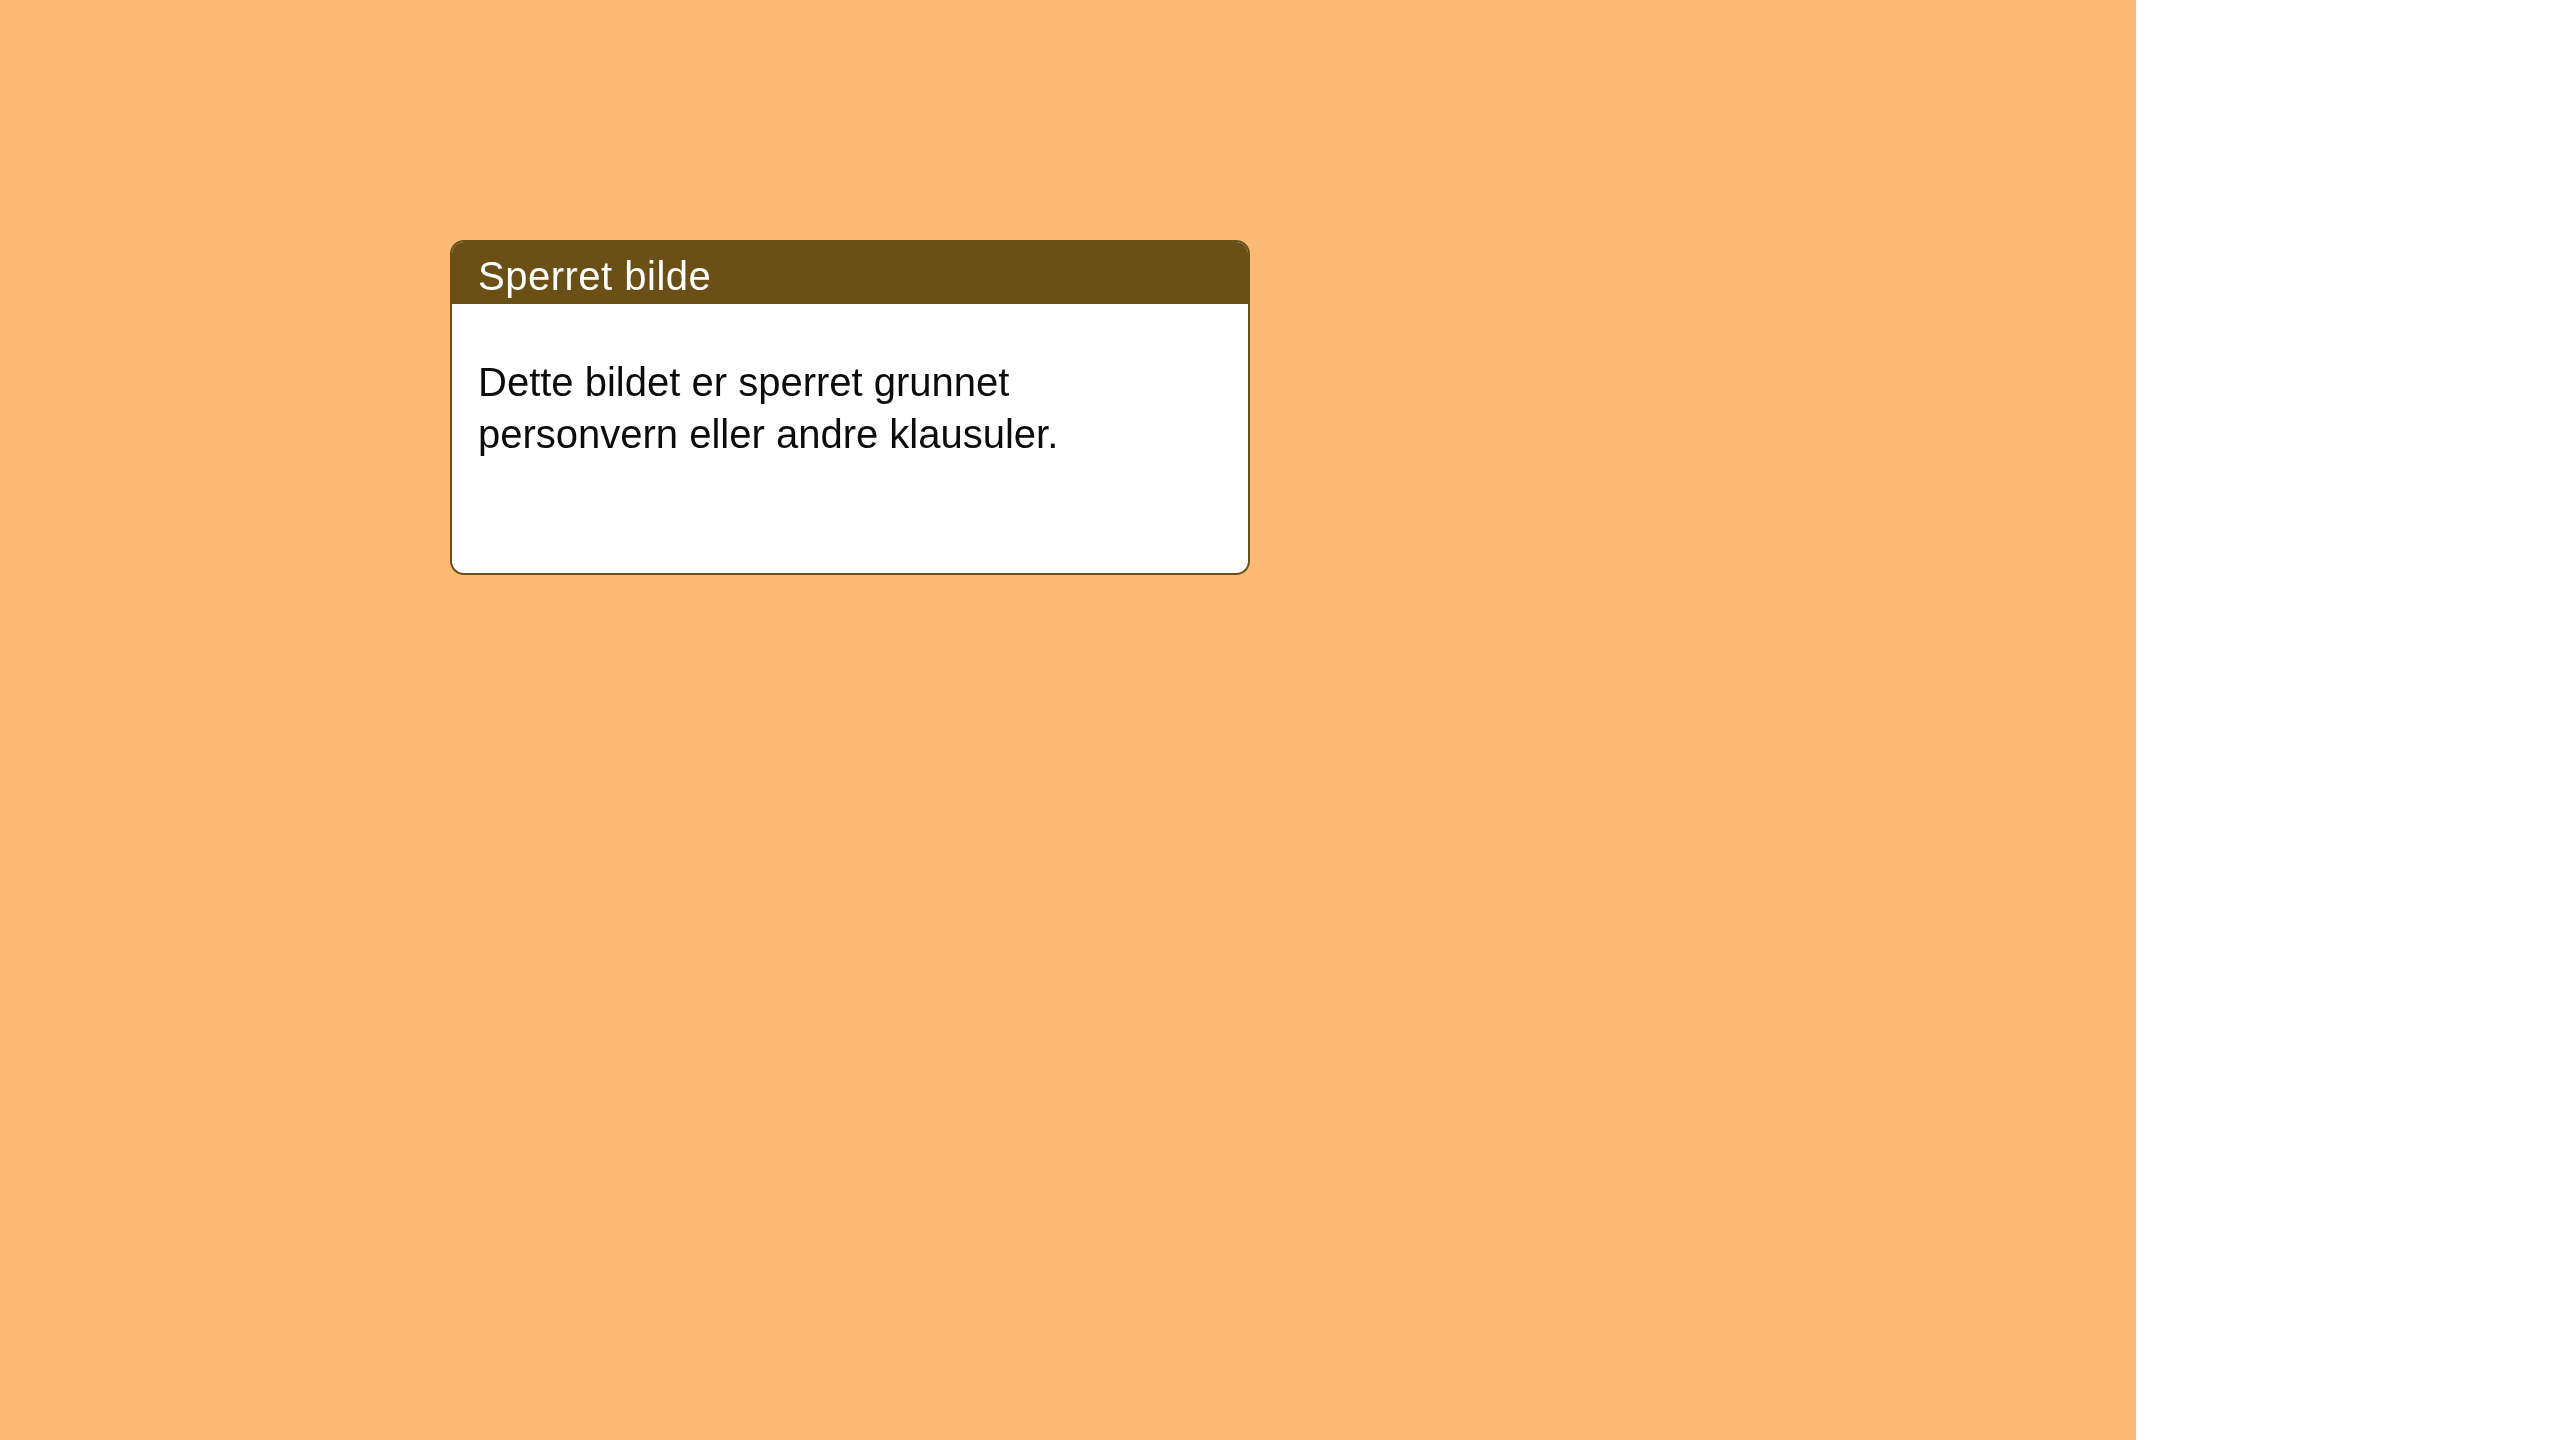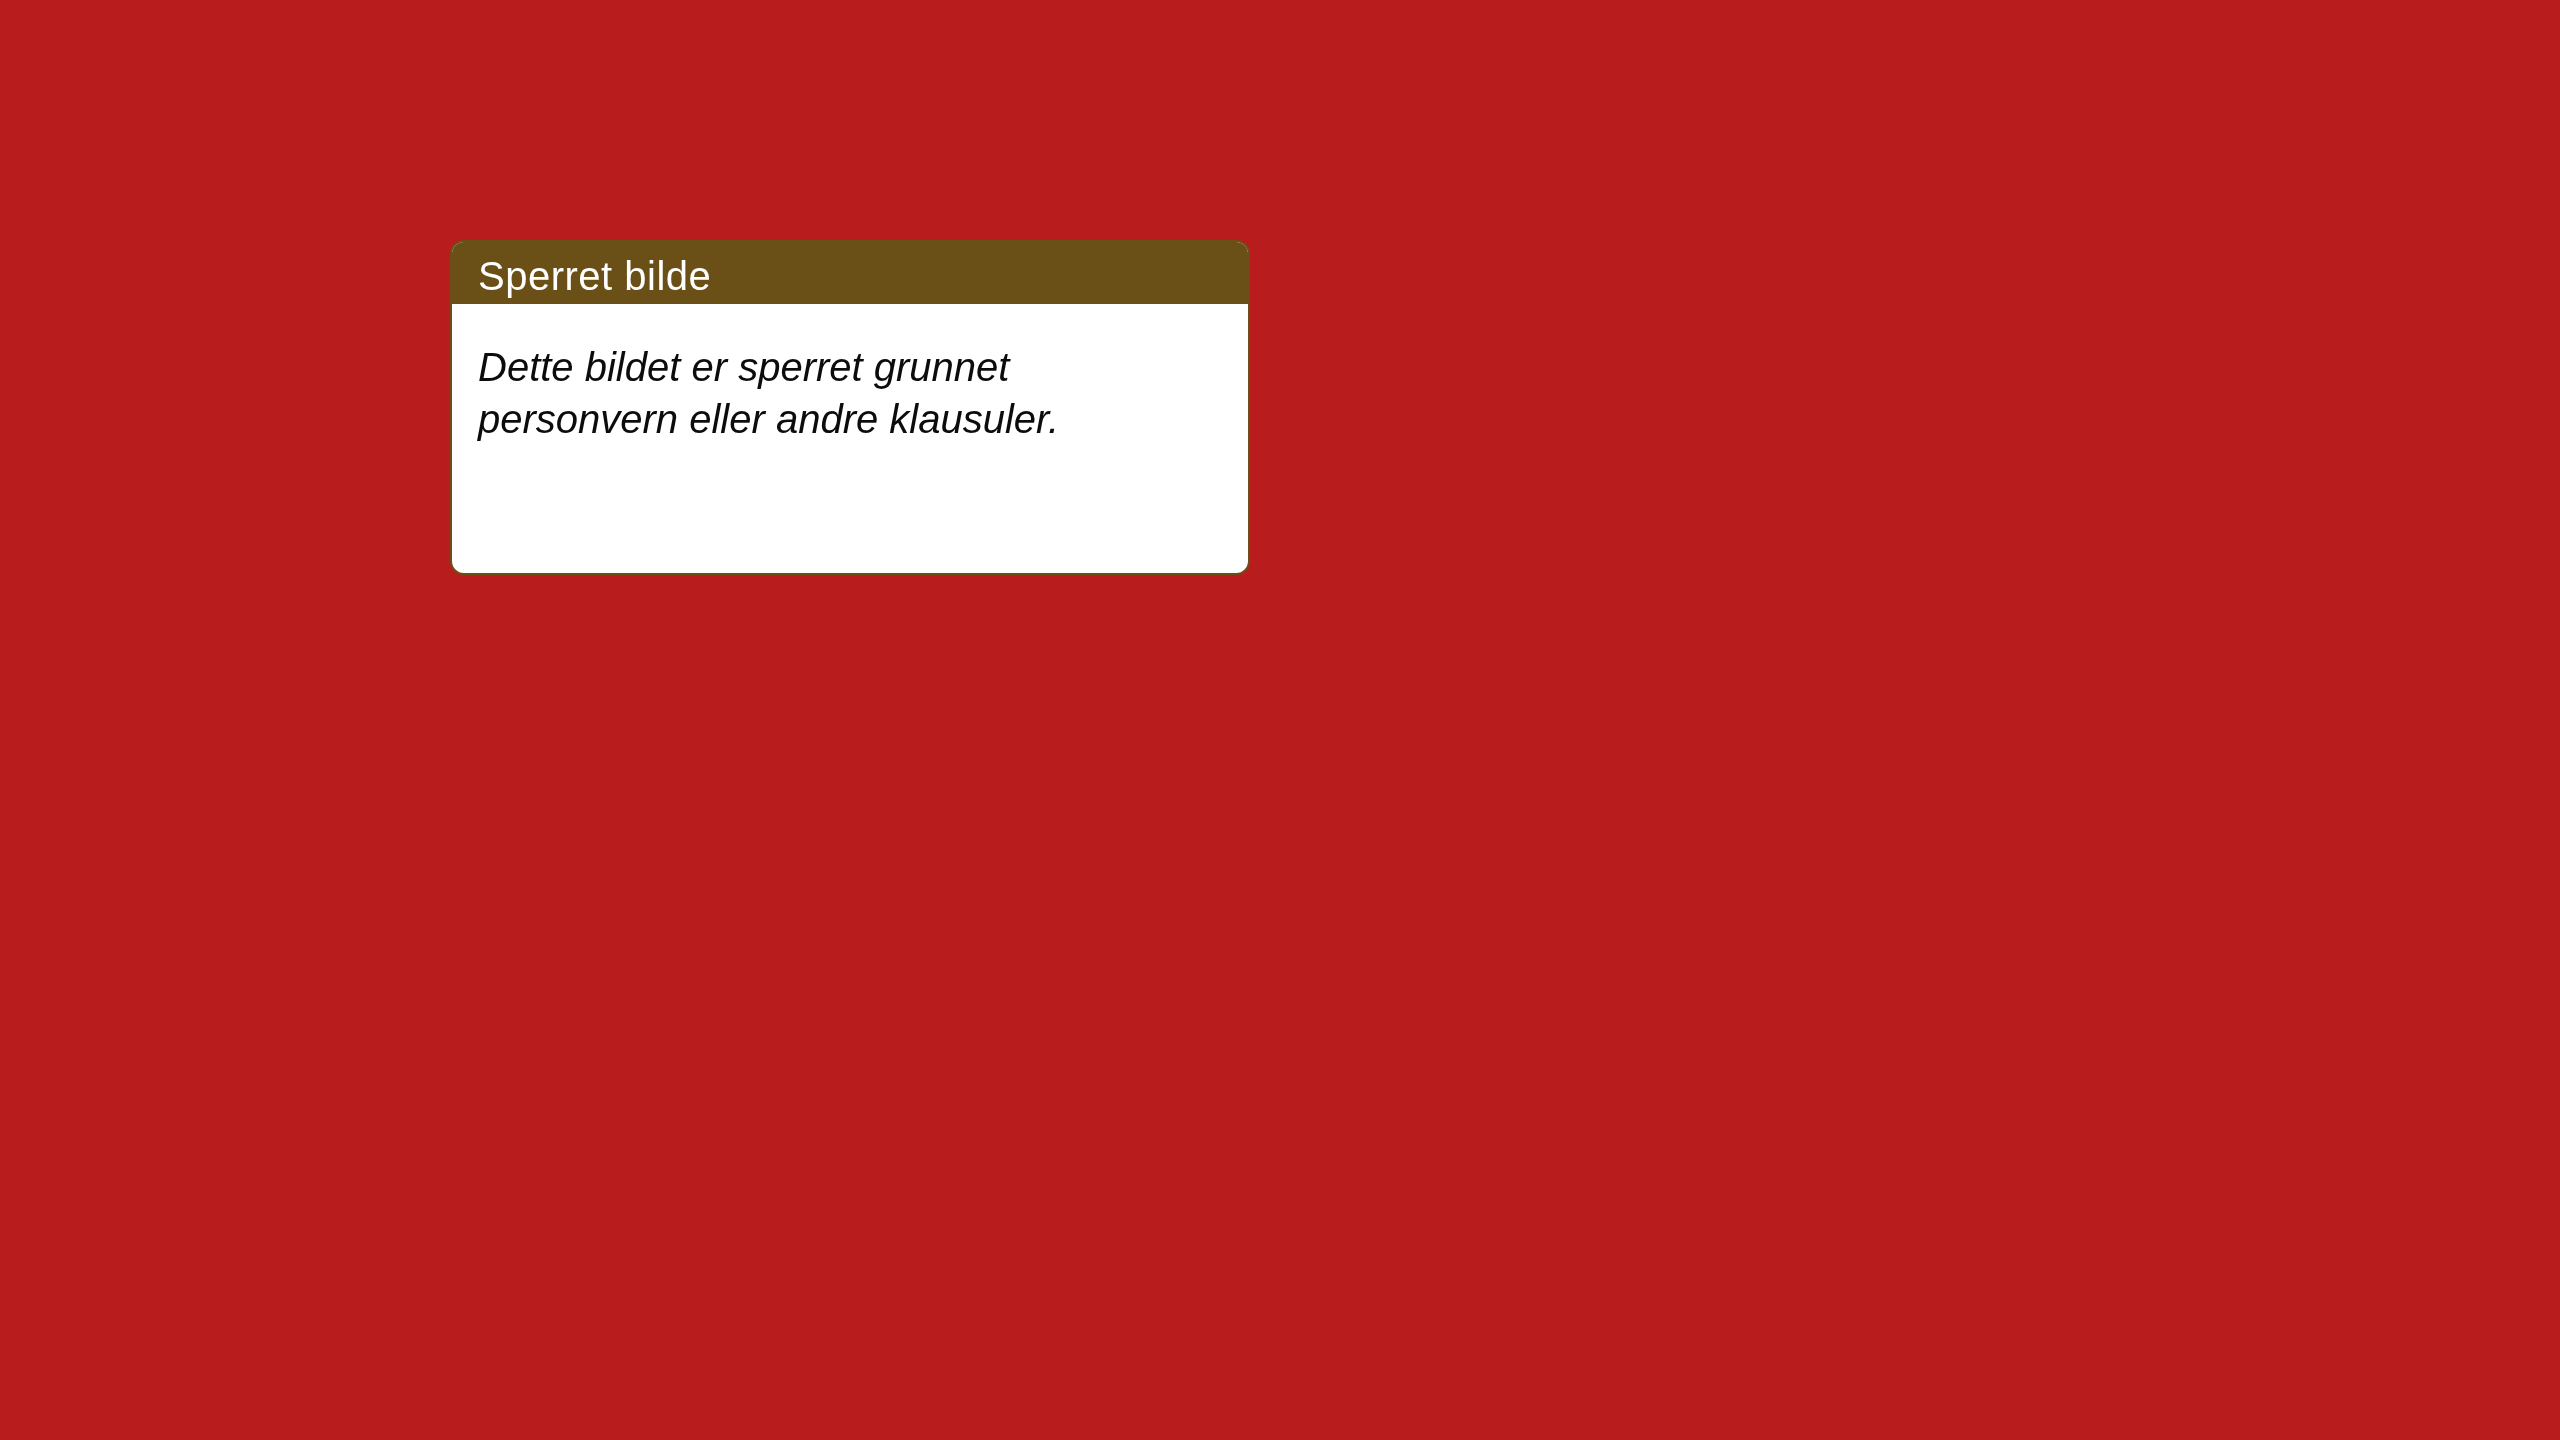--- a/index.html
+++ b/index.html
@@ -3,23 +3,23 @@
 <meta charset="utf-8">
 <style>
   html, body {
     margin: 0;
     padding: 0;
     background: #ffffff;
     font-family: "Liberation Sans", "DejaVu Sans", sans-serif;
   }
   .canvas {
     position: relative;
-    width: 2560px;
+    width: 2136px;
     height: 1440px;
-    background: #b91c1c;
+    background: #fdba74;
     overflow: hidden;
   }
   .notice-card {
     position: absolute;
     top: 240px;
     width: 800px;
     height: 335px;
     box-sizing: border-box;
     background: #ffffff;
     border: 2px solid #6a5016;
@@ -40,22 +40,21 @@
   .notice-card .card-title {
     color: #ffffff;
     font-size: 40px;
     line-height: 1.1;
     font-weight: 400;
     letter-spacing: 0.5px;
     white-space: nowrap;
   }
   .notice-card .card-body {
     box-sizing: border-box;
-    padding: 37px 26px 0 26px;
-    font-style: italic;
+    padding: 52px 26px 0 26px;
   }
   .notice-card .card-body-text {
     color: #0c0c0c;
     font-size: 40px;
     line-height: 52px;
     font-weight: 400;
     white-space: pre-line;
   }
 </style>
 </head>

